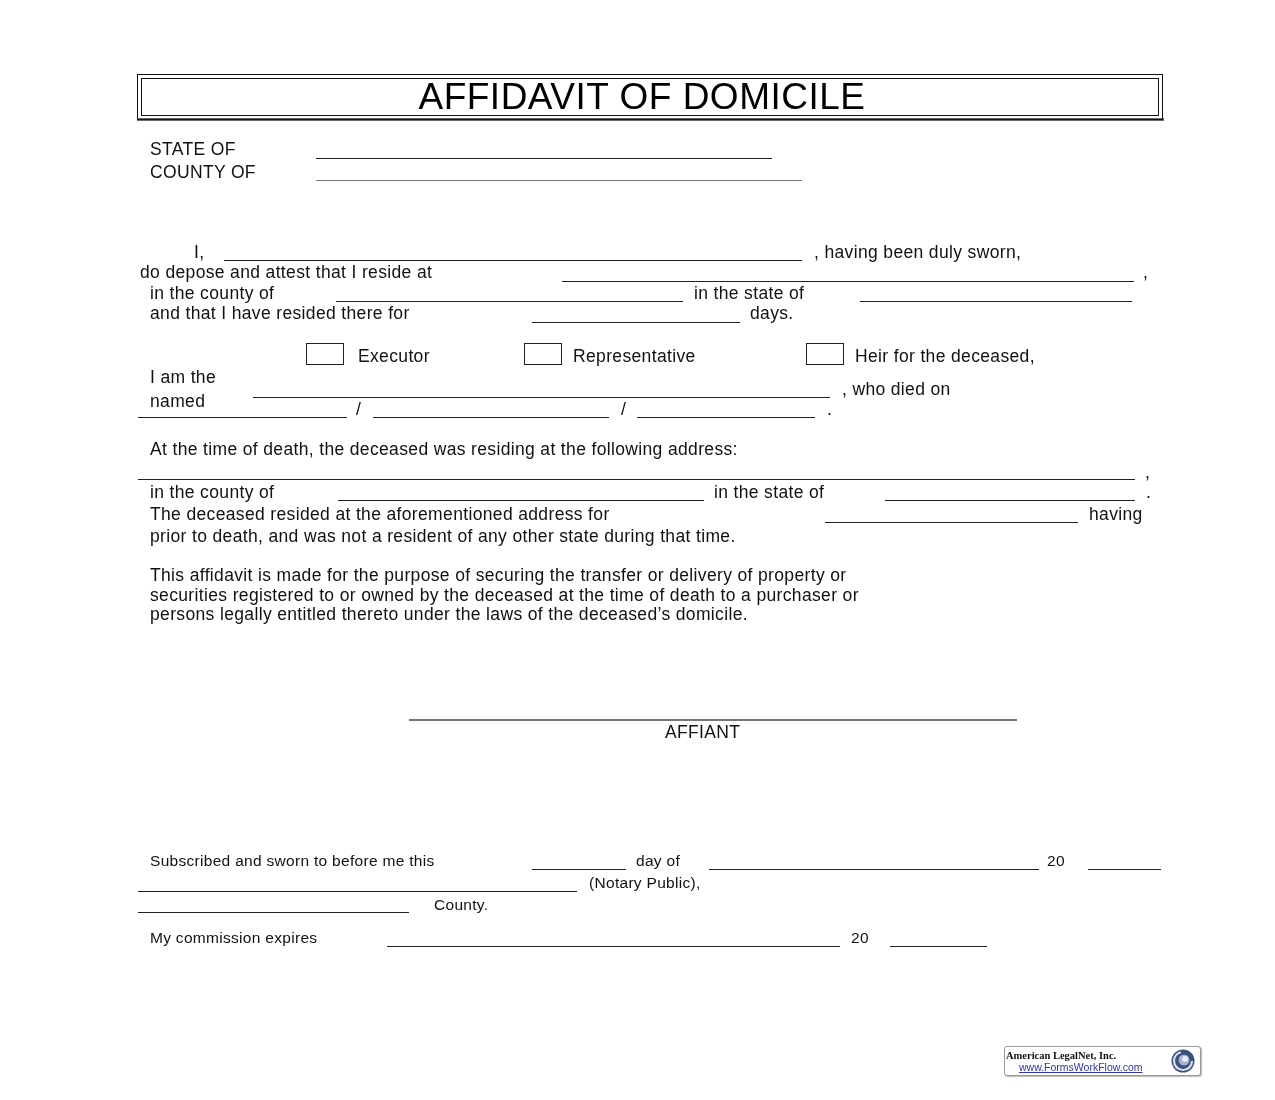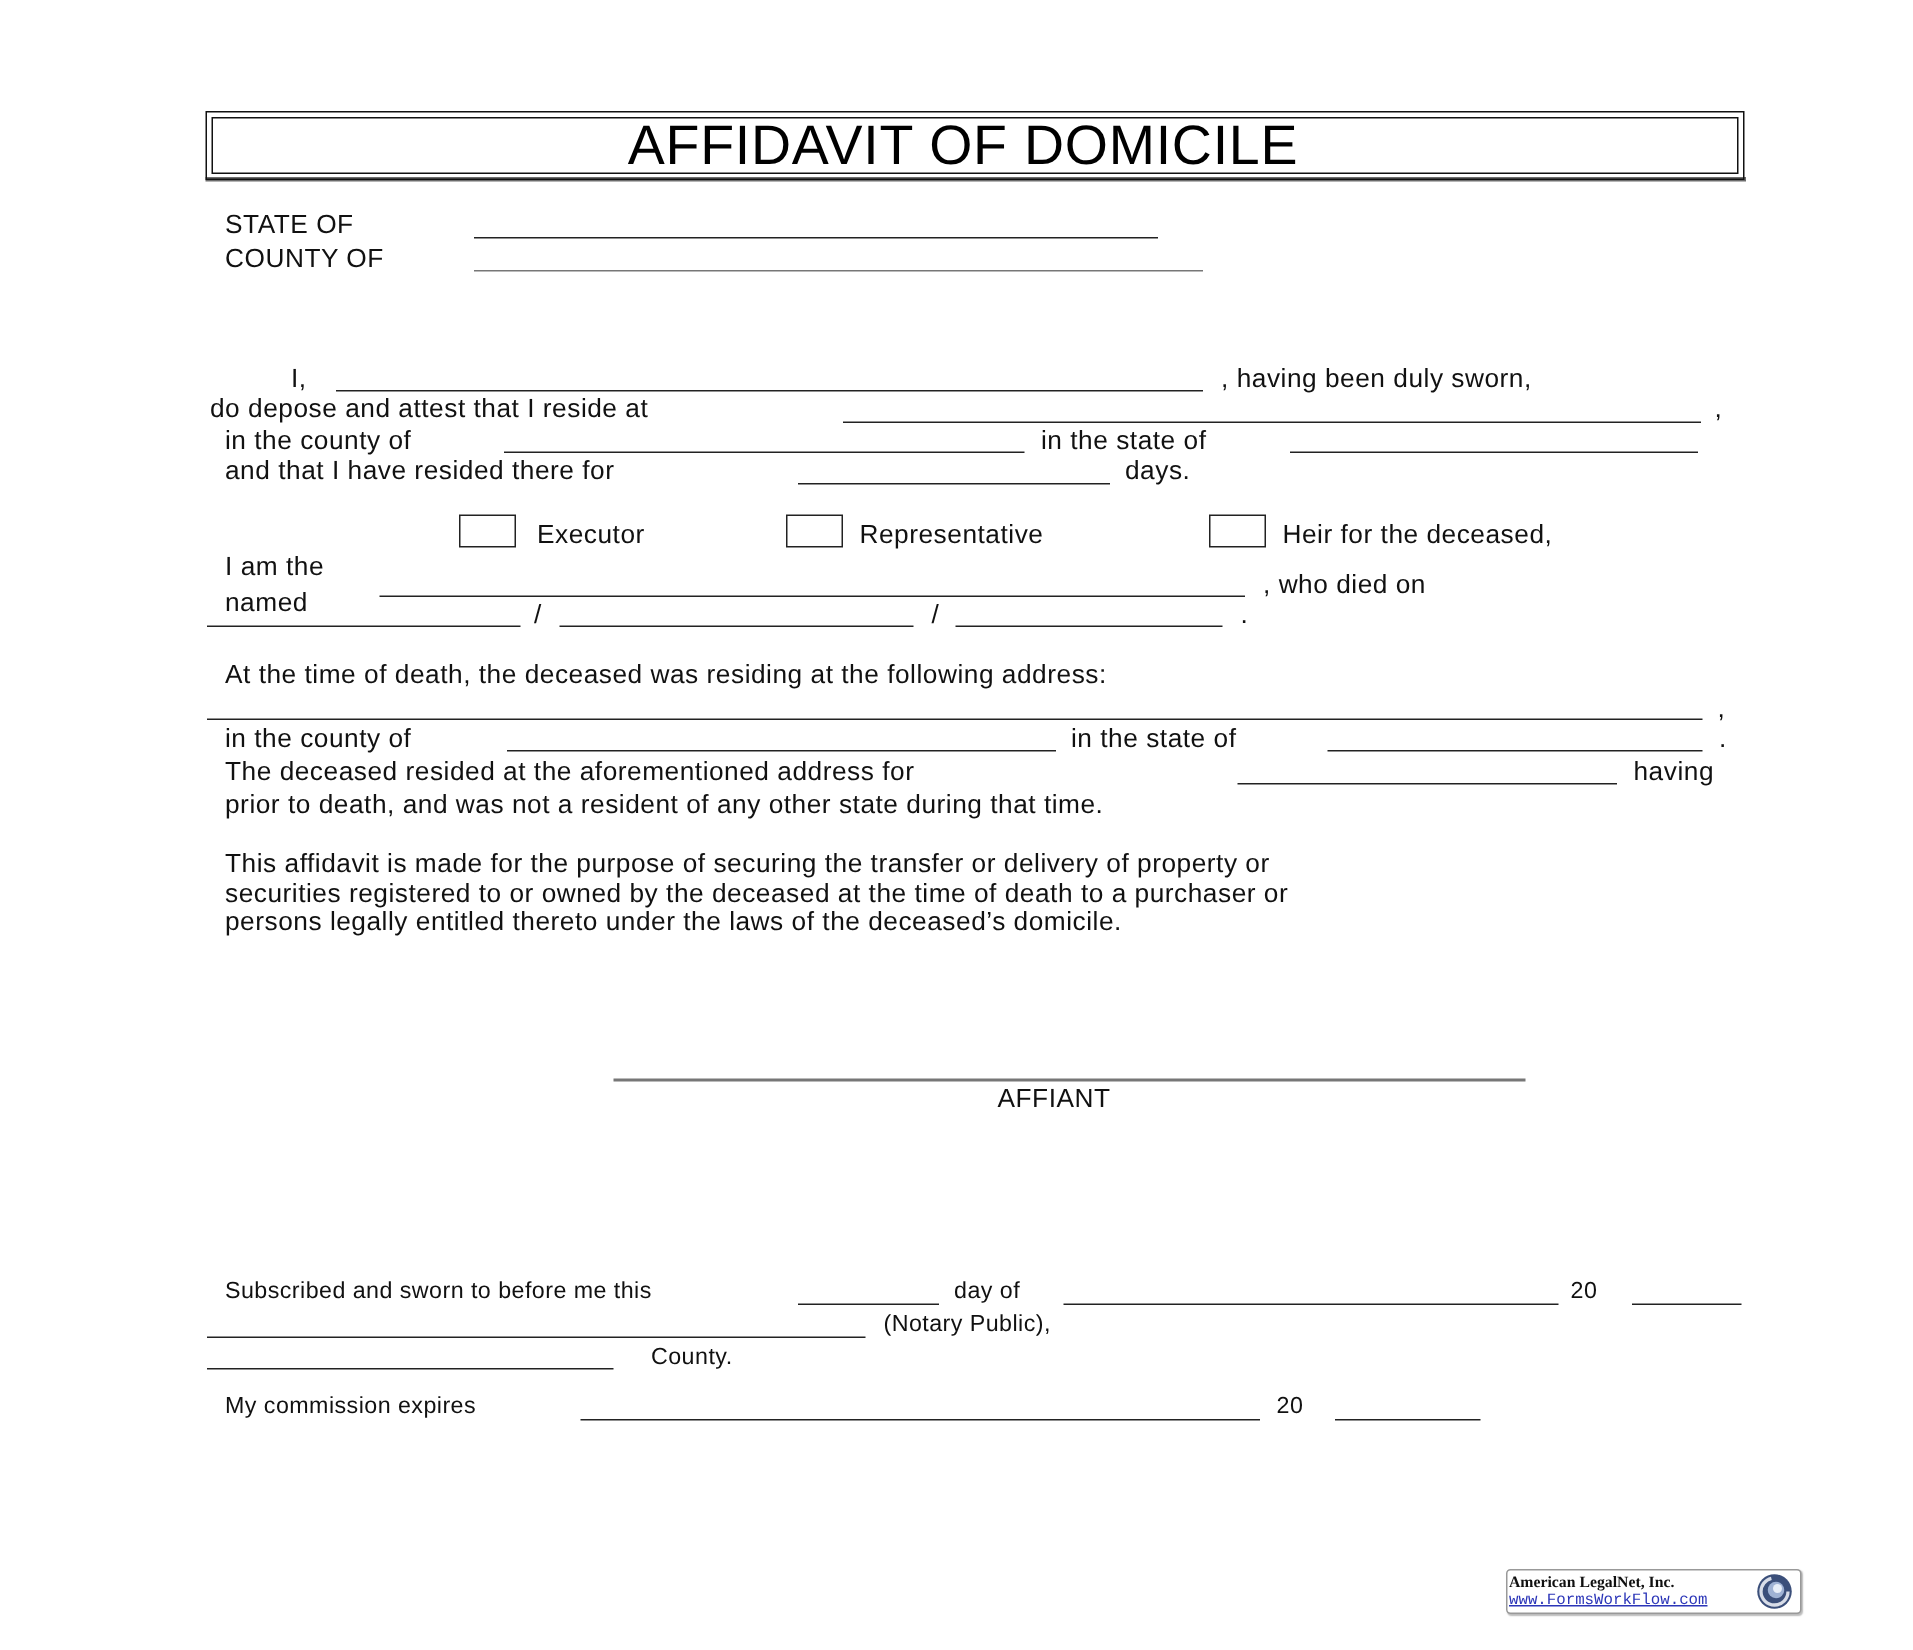--- a/index.html
+++ b/index.html
@@ -84,22 +84,22 @@
       left: 1px; top: 3px;
       font-family: "Liberation Serif", "DejaVu Serif", serif;
       font-weight: bold;
       font-size: 10.5px;
       line-height: 12px;
       color: #111;
       white-space: nowrap;
     }
     .badge-url {
       position: absolute;
-      left: 1px; top: 14px;
-      font-family: Liberation Mono, monospace;
+      left: 14px; top: 14px;
+      font-family: Liberation Sans, sans-serif;
       font-size: 10.5px;
       line-height: 12px;
       color: #2b35b8;
       text-decoration: underline;
       white-space: nowrap;
     }
     .badge-globe {
       position: absolute;
       right: 4px; top: 1px;
       width: 26px; height: 26px;

